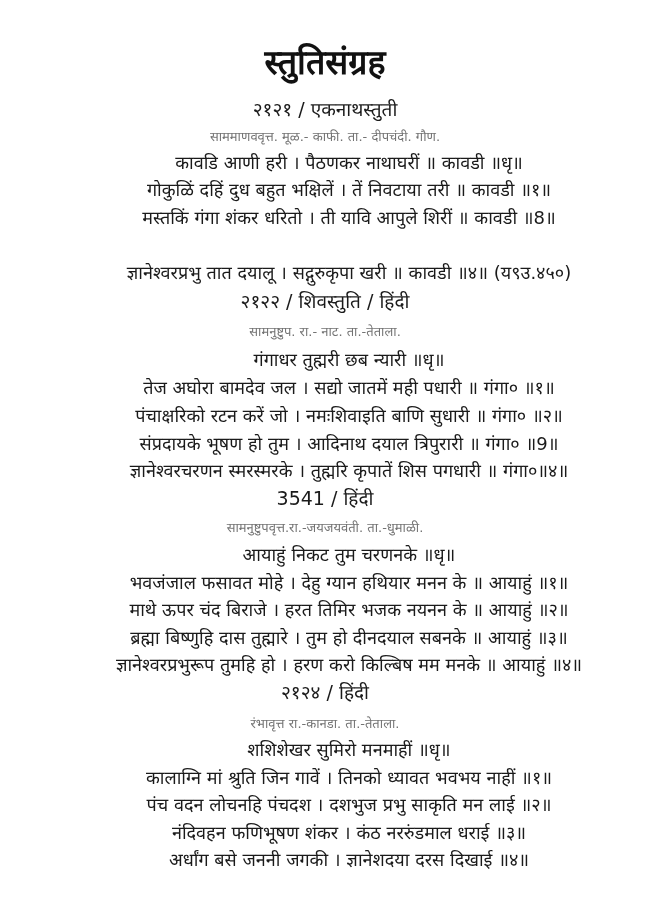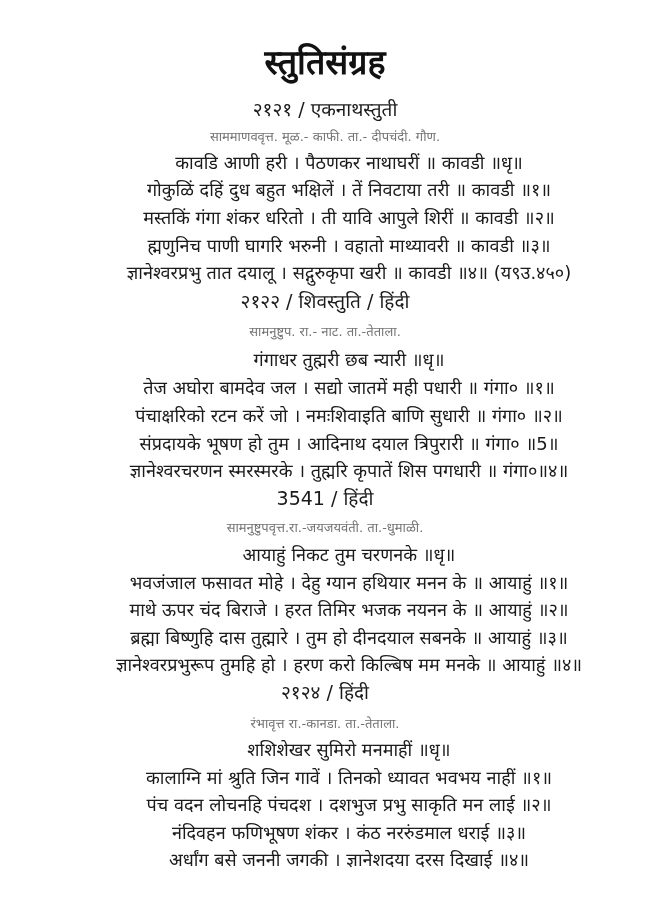--- a/index.html
+++ b/index.html
@@ -25,30 +25,29 @@
 </head>
 <body>
 
 <div class="page">
   <div class="title">स्तुतिसंग्रह</div>
 
   <div class="ln hdr" style="top:97px">२१२१ / एकनाथस्तुती</div>
   <div class="ln cap" style="top:128px">साममाणववृत्त. मूळ.- काफी. ता.- दीपचंदी. गौण.</div>
   <div class="ln vs" style="top:151px">कावडि आणी हरी । पैठणकर नाथाघरीं ॥ कावडी ॥धृ॥</div>
   <div class="ln vs" style="top:178px">गोकुळिं दहिं दुध बहुत भक्षिलें । तें निवटाया तरी ॥ कावडी ॥१॥</div>
-  <div class="ln vs" style="top:206px">मस्तकिं गंगा शंकर धरितो । ती यावि आपुले शिरीं ॥ कावडी ॥२॥</div>
-  <div class="ln vs" style="top:234px">ह्मणुनिच पाणी घागरि भरुनी । वहातो माथ्यावरी ॥ कावडी ॥३॥</div>
+  <div class="ln vs" style="top:206px">मस्तकिं गंगा शंकर धरितो । ती यावि आपुले शिरीं ॥ कावडी ॥8॥</div>
   <div class="ln vs" style="top:261px">ज्ञानेश्वरप्रभु तात दयालू । सद्गुरुकृपा खरी ॥ कावडी ॥४॥ (य९उ.४५०)</div>
 
   <div class="ln hdr" style="top:289px">२१२२ / शिवस्तुति / हिंदी</div>
   <div class="ln cap" style="top:323px">सामनुष्टुप. रा.- नाट. ता.-तेताला.</div>
   <div class="ln vs" style="top:348px">गंगाधर तुह्मरी छब न्यारी ॥धृ॥</div>
   <div class="ln vs" style="top:376px">तेज अघोरा बामदेव जल । सद्यो जातमें मही पधारी ॥ गंगा० ॥१॥</div>
   <div class="ln vs" style="top:404px">पंचाक्षरिको रटन करें जो । नमःशिवाइति बाणि सुधारी ॥ गंगा० ॥२॥</div>
-  <div class="ln vs" style="top:432px">संप्रदायके भूषण हो तुम । आदिनाथ दयाल त्रिपुरारी ॥ गंगा० ॥5॥</div>
+  <div class="ln vs" style="top:432px">संप्रदायके भूषण हो तुम । आदिनाथ दयाल त्रिपुरारी ॥ गंगा० ॥9॥</div>
   <div class="ln vs" style="top:459px">ज्ञानेश्वरचरणन स्मरस्मरके । तुह्मरि कृपातें शिस पगधारी ॥ गंगा०॥४॥</div>
 
   <div class="ln hdr" style="top:486px">3541 / हिंदी</div>
   <div class="ln vs" style="top:543px">आयाहुं निकट तुम चरणनके ॥धृ॥</div>
   <div class="ln cap" style="top:519px">सामनुष्टुपवृत्त.रा.-जयजयवंती. ता.-धुमाळी.</div>
   <div class="ln vs" style="top:571px">भवजंजाल फसावत मोहे । देहु ग्यान हथियार मनन के ॥ आयाहुं ॥१॥</div>
   <div class="ln vs" style="top:598px">माथे ऊपर चंद बिराजे । हरत तिमिर भजक नयनन के ॥ आयाहुं ॥२॥</div>
   <div class="ln vs" style="top:626px">ब्रह्मा बिष्णुहि दास तुह्मारे । तुम हो दीनदयाल सबनके ॥ आयाहुं ॥३॥</div>
   <div class="ln vs" style="top:653px">ज्ञानेश्वरप्रभुरूप तुमहि हो । हरण करो किल्बिष मम मनके ॥ आयाहुं ॥४॥</div>
 

